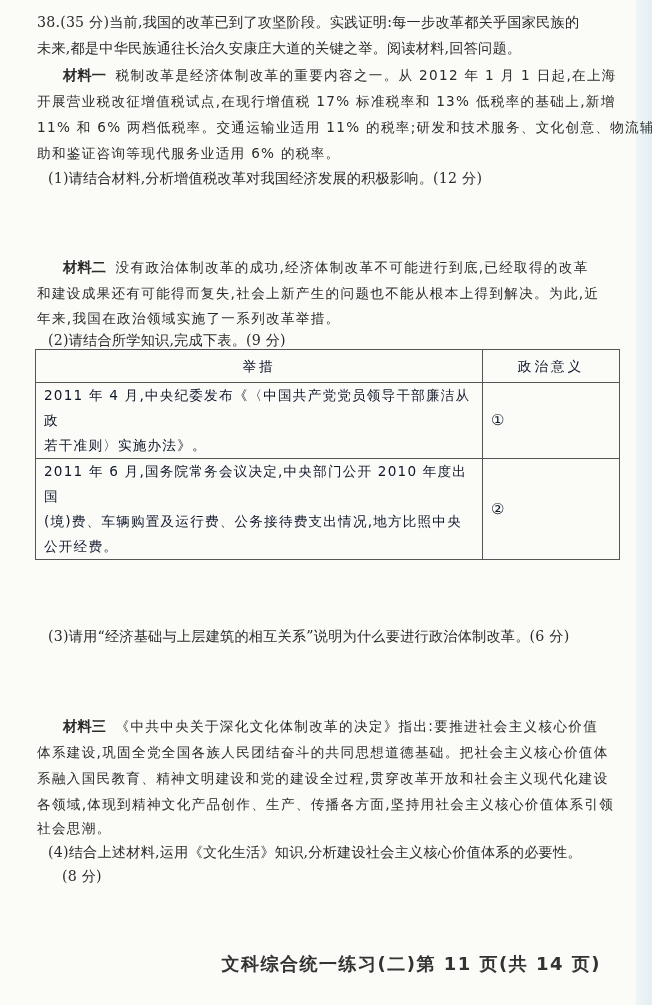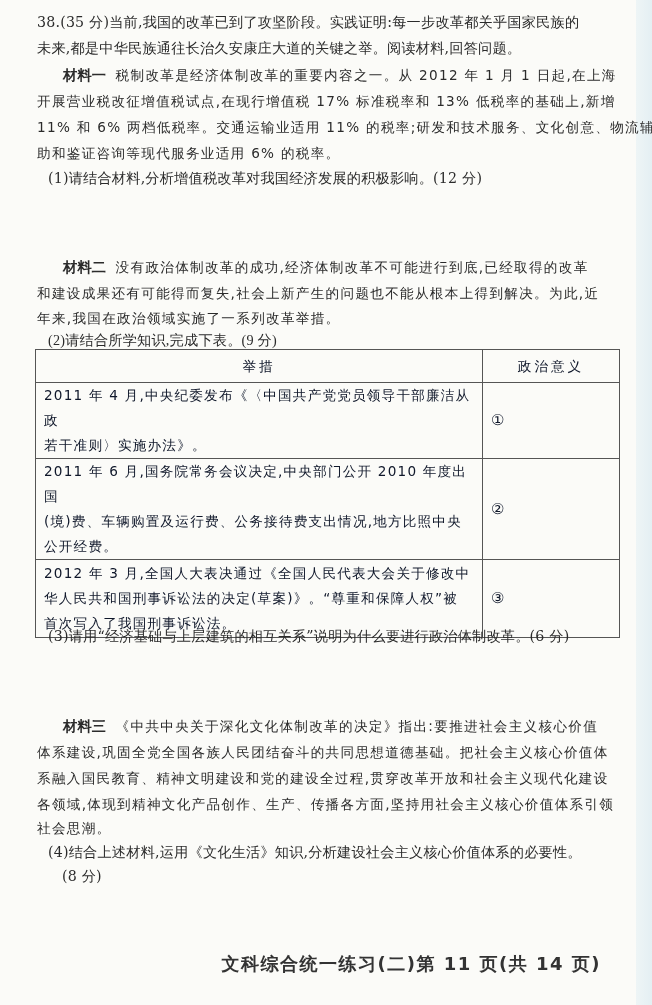--- a/index.html
+++ b/index.html
@@ -56,21 +56,21 @@
   <div class="line kai" style="left:37px;top:92px;">开展营业税改征增值税试点,在现行增值税 17% 标准税率和 13% 低税率的基础上,新增</div>
   <div class="line kai" style="left:37px;top:118px;">11% 和 6% 两档低税率。交通运输业适用 11% 的税率;研发和技术服务、文化创意、物流辅</div>
   <div class="line kai" style="left:37px;top:144px;">助和鉴证咨询等现代服务业适用 6% 的税率。</div>
   <div class="line" style="left:48px;top:169px;">(1)请结合材料,分析增值税改革对我国经济发展的积极影响。(12 分)</div>
 
   <div class="line" style="left:63px;top:258px;">
     <span class="bold">材料二</span><span>&nbsp;&nbsp;</span><span class="kai">没有政治体制改革的成功,经济体制改革不可能进行到底,已经取得的改革</span>
   </div>
   <div class="line kai" style="left:37px;top:284px;">和建设成果还有可能得而复失,社会上新产生的问题也不能从根本上得到解决。为此,近</div>
   <div class="line kai" style="left:37px;top:309px;">年来,我国在政治领域实施了一系列改革举措。</div>
-  <div class="line" style="left:48px;top:331px;font-family:Liberation Serif, serif;">(2)请结合所学知识,完成下表。(9 分)</div>
+  <div class="line" style="left:48px;top:331px;">(2)请结合所学知识,完成下表。(9 分)</div>
 
   <table class="measures">
     <colgroup>
         <col style="width:447px">
         <col style="width:137px">
       </colgroup>
     <tbody>
         <tr>
       <th>举措</th>
       <th>政治意义</th>
@@ -83,28 +83,20 @@
       <td class="sig">①</td>
     </tr>
     <tr style="height:79px;">
       <td>
         <div>2011 年 6 月,国务院常务会议决定,中央部门公开 2010 年度出国</div>
         <div>(境)费、车辆购置及运行费、公务接待费支出情况,地方比照中央</div>
         <div>公开经费。</div>
       </td>
       <td class="sig">②</td>
     </tr>
-    <tr style="height:78px;">
-      <td>
-        <div>2012 年 3 月,全国人大表决通过《全国人民代表大会关于修改中</div>
-        <div>华人民共和国刑事诉讼法的决定(草案)》。“尊重和保障人权”被</div>
-        <div>首次写入了我国刑事诉讼法。</div>
-      </td>
-      <td class="sig">③</td>
-    </tr>
   </tbody>
     </table>
 
   <div class="line" style="left:48px;top:627px;">(3)请用“经济基础与上层建筑的相互关系”说明为什么要进行政治体制改革。(6 分)</div>
 
   <div class="line" style="left:63px;top:717px;">
     <span class="bold">材料三</span><span>&nbsp;&nbsp;</span><span class="kai">《中共中央关于深化文化体制改革的决定》指出:要推进社会主义核心价值</span>
   </div>
   <div class="line kai" style="left:37px;top:743px;">体系建设,巩固全党全国各族人民团结奋斗的共同思想道德基础。把社会主义核心价值体</div>
   <div class="line kai" style="left:37px;top:769px;">系融入国民教育、精神文明建设和党的建设全过程,贯穿改革开放和社会主义现代化建设</div>

